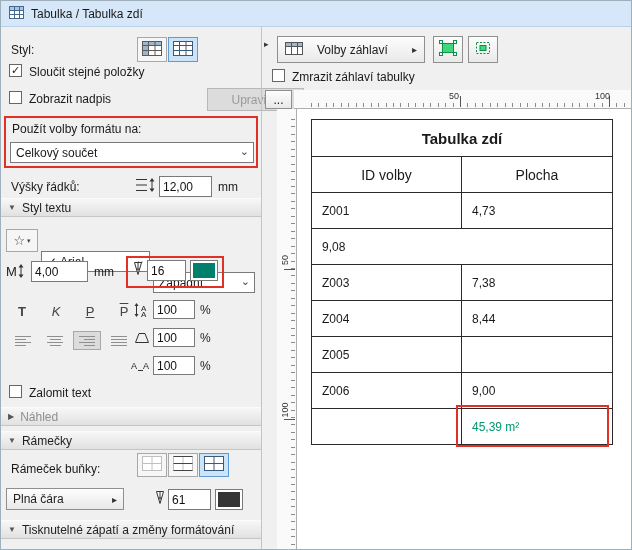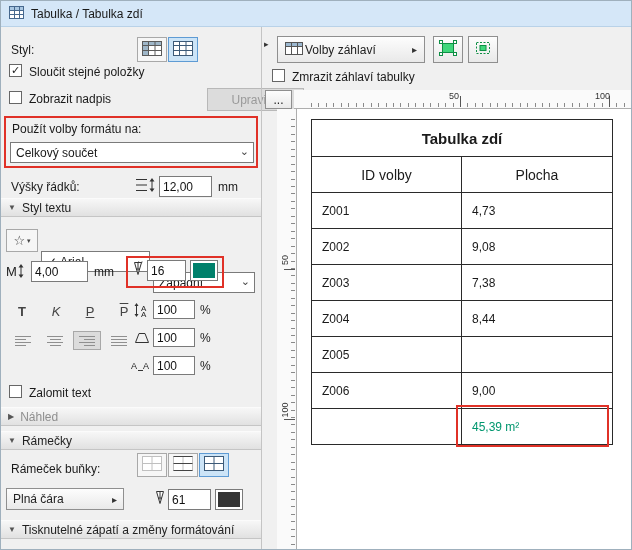--- a/index.html
+++ b/index.html
@@ -299,21 +299,21 @@
   </span>
 
   <div class="section" style="top:519px;">
     <span class="tri">▼</span>
     <span>Tisknutelné zápatí a změny formátování</span>
   </div>
 
   <span class="splitter"></span>
   <span class="abs" style="left:263px;top:38px;font-size:9px;color:#333;">▸</span>
 
-  <span class="btn abs" style="left:276px;top:35px;width:148px;height:27px;justify-content:flex-start;gap:2px;padding:0 7px;">
+  <span class="btn abs" style="left:276px;top:35px;width:148px;height:27px;justify-content:flex-start;gap:14px;padding:0 7px;">
     <span>
       <svg width="18" height="13">
         <rect x="0.5" y="0.5" width="17" height="12" fill="#fff" stroke="#555"></rect>
         <rect x="1" y="1" width="16" height="3.5" fill="#9cb8d0"></rect>
         <line x1="6.5" y1="0.5" x2="6.5" y2="12.5" stroke="#555"></line>
         <line x1="12.5" y1="0.5" x2="12.5" y2="12.5" stroke="#555"></line>
         <line x1="0.5" y1="4.5" x2="17.5" y2="4.5" stroke="#555"></line>
       </svg>
     </span>
     <span>Volby záhlaví</span>
@@ -369,21 +369,20 @@
     </div>
     <div class="trow">
       <div class="c1 cell hcenter">ID volby</div>
       <div class="c2 cell hcenter">Plocha</div>
     </div>
     <div class="trow">
       <div class="c1 cell">Z001</div>
       <div class="c2 cell">4,73</div>
     </div>
     <div class="trow">
-      <div class="c1 cell">Z002</div>
       <div class="c2 cell">9,08</div>
     </div>
     <div class="trow">
       <div class="c1 cell">Z003</div>
       <div class="c2 cell">7,38</div>
     </div>
     <div class="trow">
       <div class="c1 cell">Z004</div>
       <div class="c2 cell">8,44</div>
     </div>

